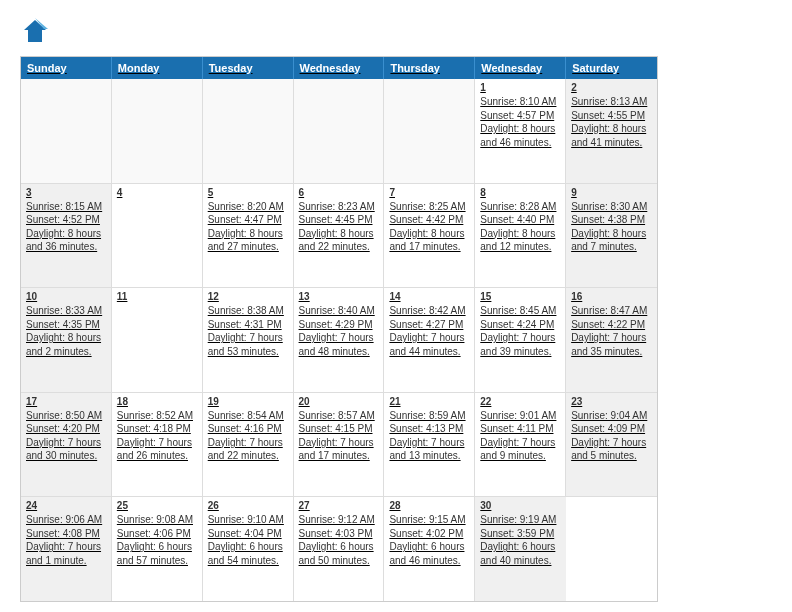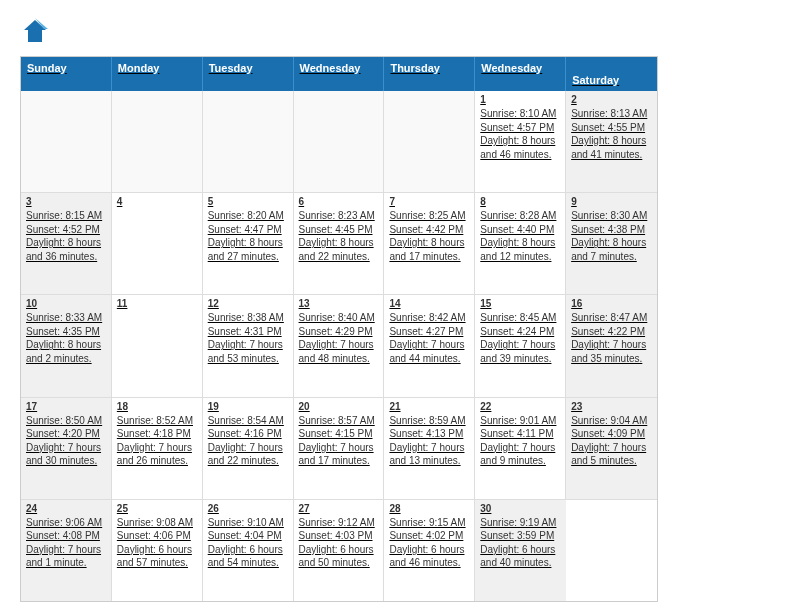--- a/index.html
+++ b/index.html
@@ -64,21 +64,21 @@
       grid-template-columns: repeat(7, 1fr);
       background: #1a6faf;
     }
     .cal-header-cell {
       color: #fff;
       font-size: 11px;
       font-weight: bold;
       padding: 5px 6px;
       border-right: 1px solid #3a8fcf;
     }
-    .cal-header-cell:last-child { border-right: none; margin-top: 12px; }
+    .cal-header-cell:last-child { border-right: none; }
     .cal-body {
       flex: 1;
       display: flex;
       flex-direction: column;
     }
     .cal-row {
       display: grid;
       grid-template-columns: repeat(7, 1fr);
       flex: 1;
       border-top: 1px solid #ddd;

